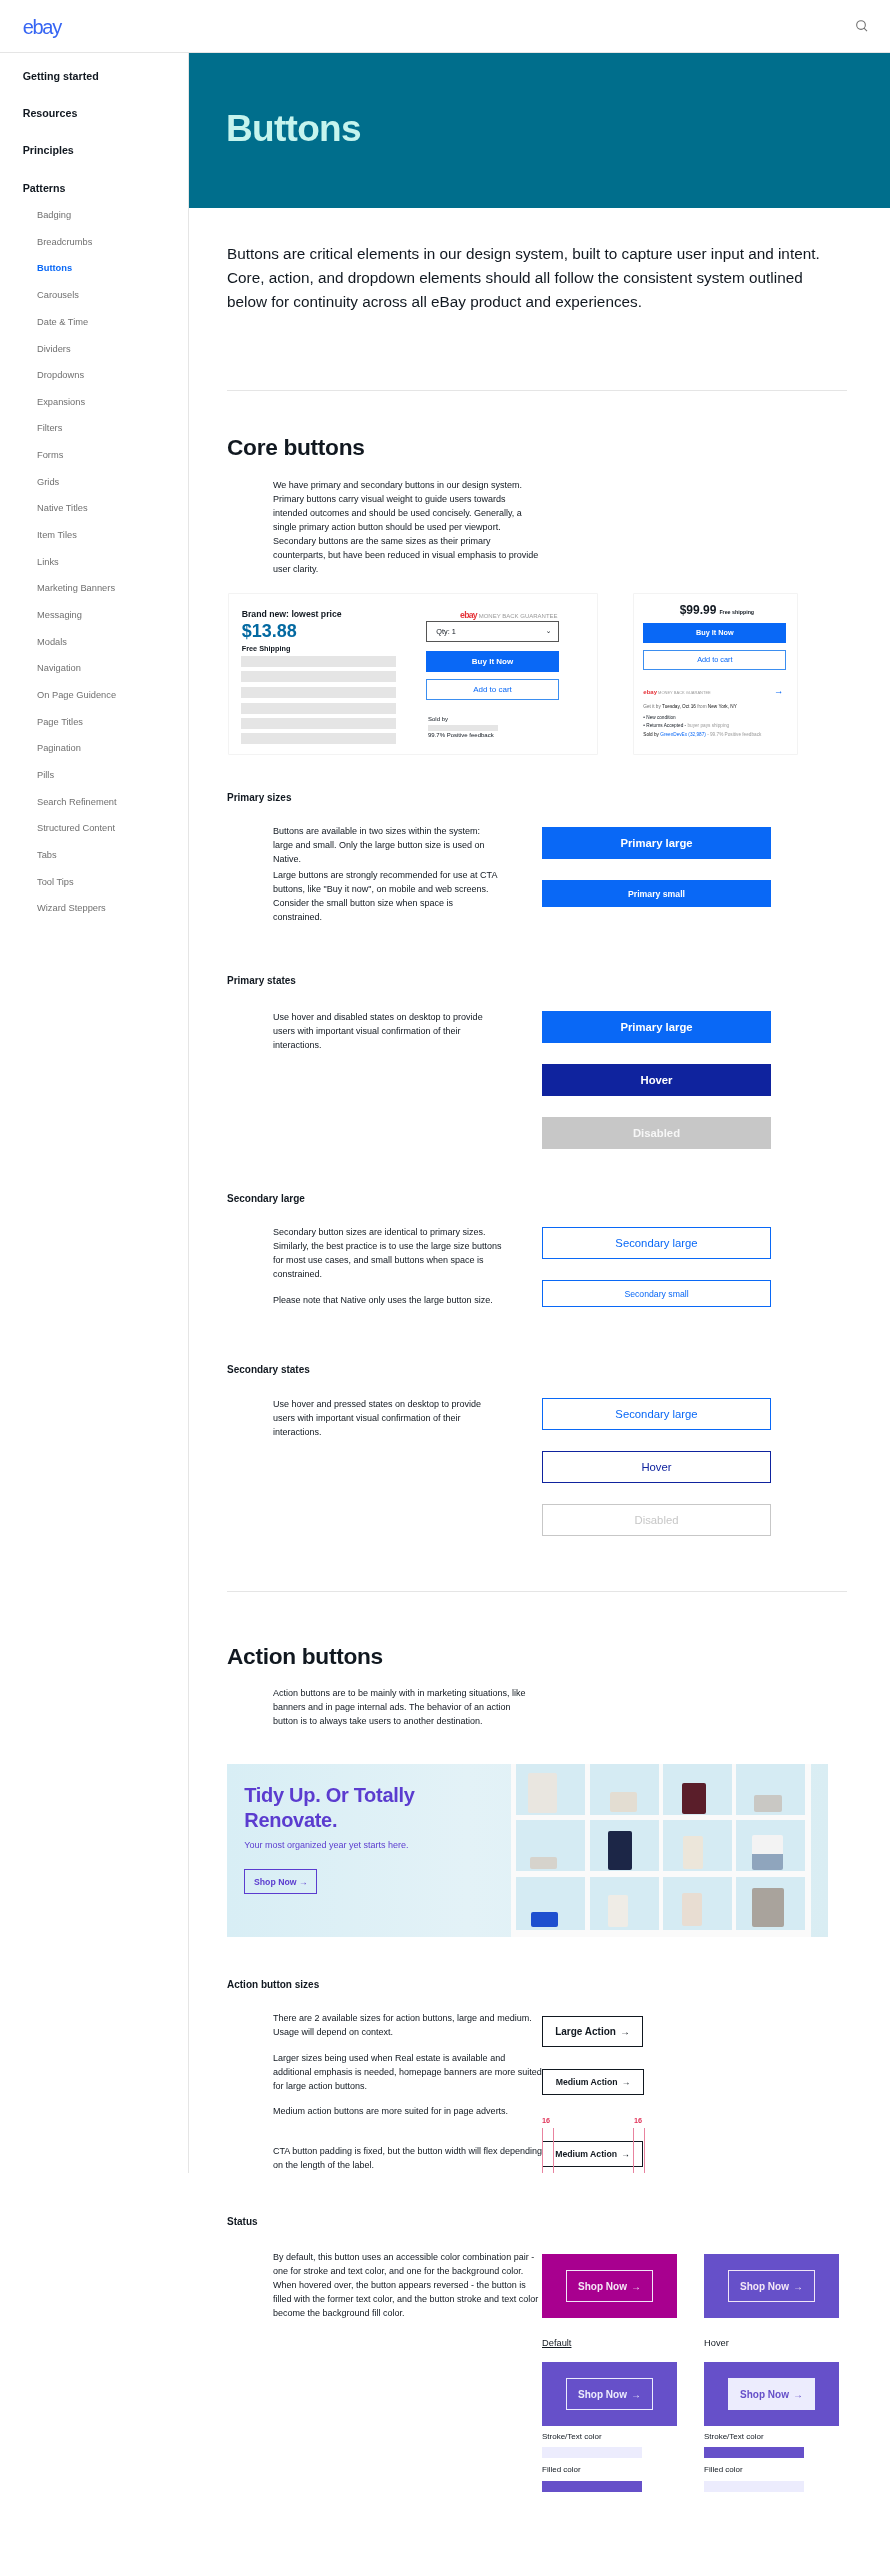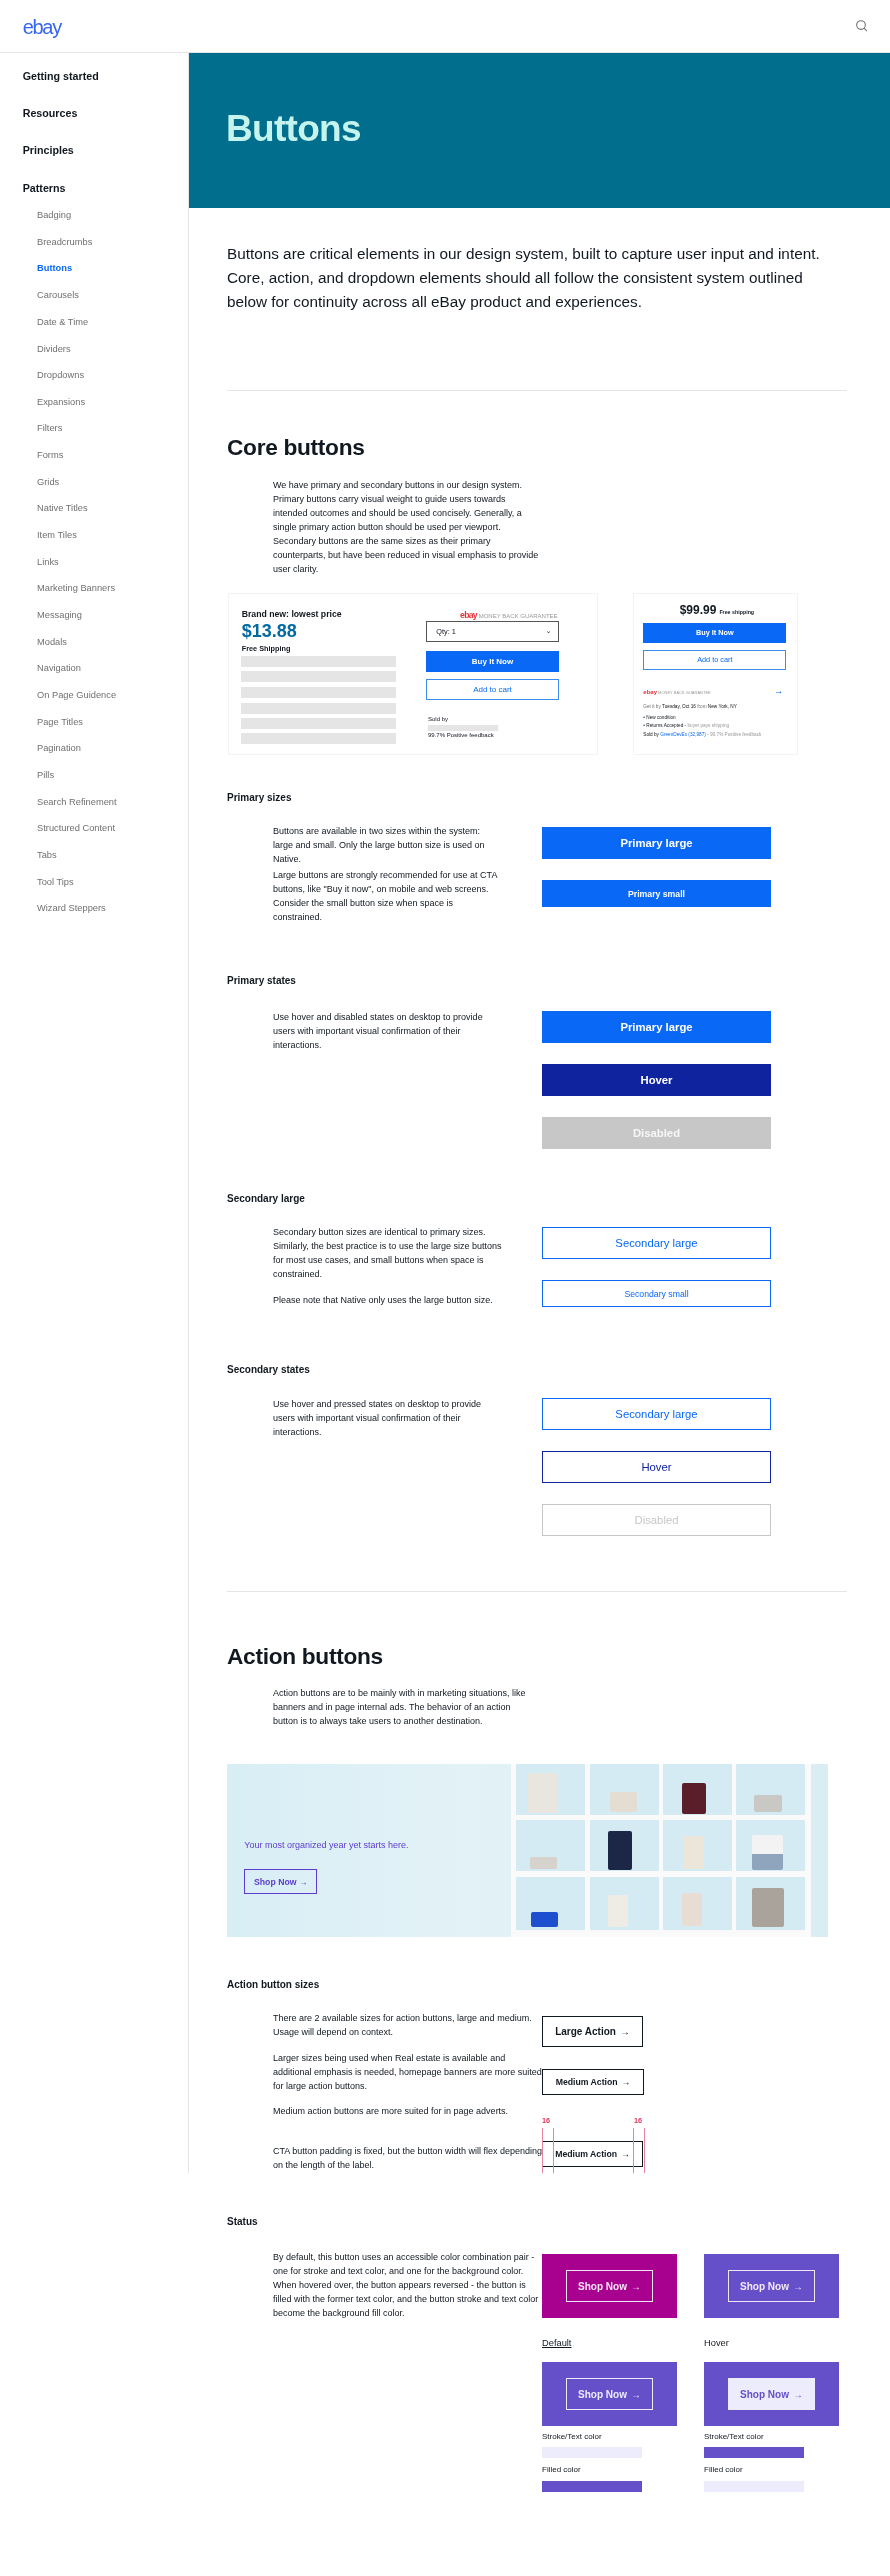--- a/index.html
+++ b/index.html
@@ -193,20 +193,21 @@
 <div class="demo sec" style="top:1398px; height:32px; font-size:11.3px;">Secondary large</div>
 <div class="demo sec-hover" style="top:1451px; height:32px; font-size:11.3px;">Hover</div>
 <div class="demo sec-dis" style="top:1504px; height:32px; font-size:11.3px;">Disabled</div>
 
 <div class="rule" style="top:1591px"></div>
 
 <h2 class="content h2" style="top:1643px">Action buttons</h2>
 <p class="content p" style="top:1686px; width:257px;">Action buttons are to be mainly with in marketing situations, like banners and in page internal ads. The behavior of an action button is to always take users to another destination.</p>
 
 <div class="banner">
+  <div class="banner-title">Tidy Up. Or Totally Renovate.</div>
   <div class="banner-sub">Your most organized year yet starts here.</div>
   <div class="banner-btn">
     <span>Shop Now</span>&nbsp;<span>→</span>
   </div>
   <div class="shelf">
     <div class="cubby" style="left:5.3px;top:0;width:69px;height:51px;"></div>
     <div class="cubby" style="left:79px;top:0;width:69px;height:51px;"></div>
     <div class="cubby" style="left:152px;top:0;width:69px;height:51px;"></div>
     <div class="cubby" style="left:225px;top:0;width:69px;height:51px;"></div>
     <div class="cubby" style="left:5.3px;top:56px;width:69px;height:51px;"></div>

